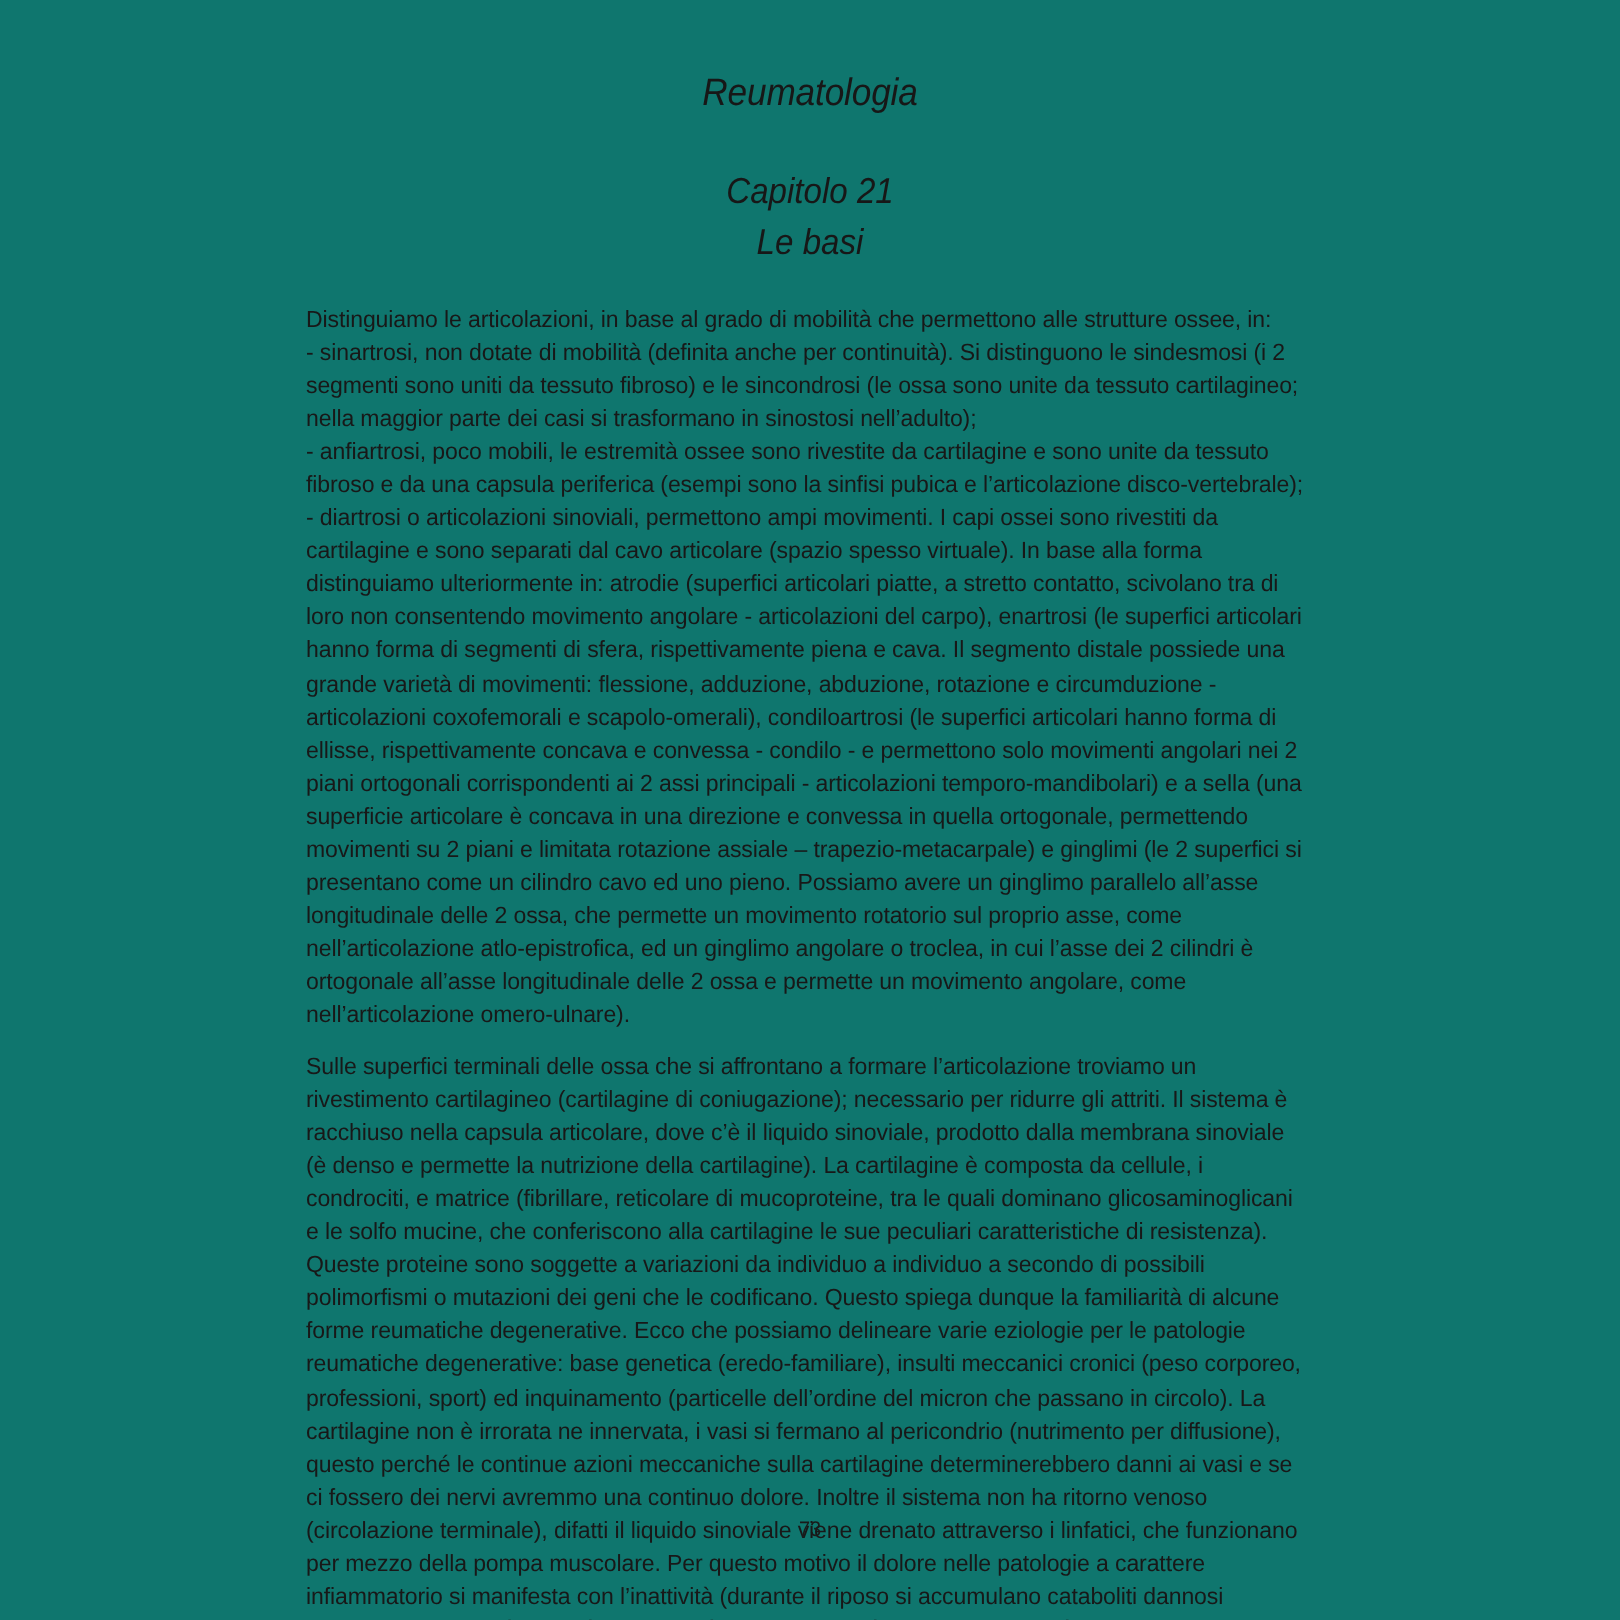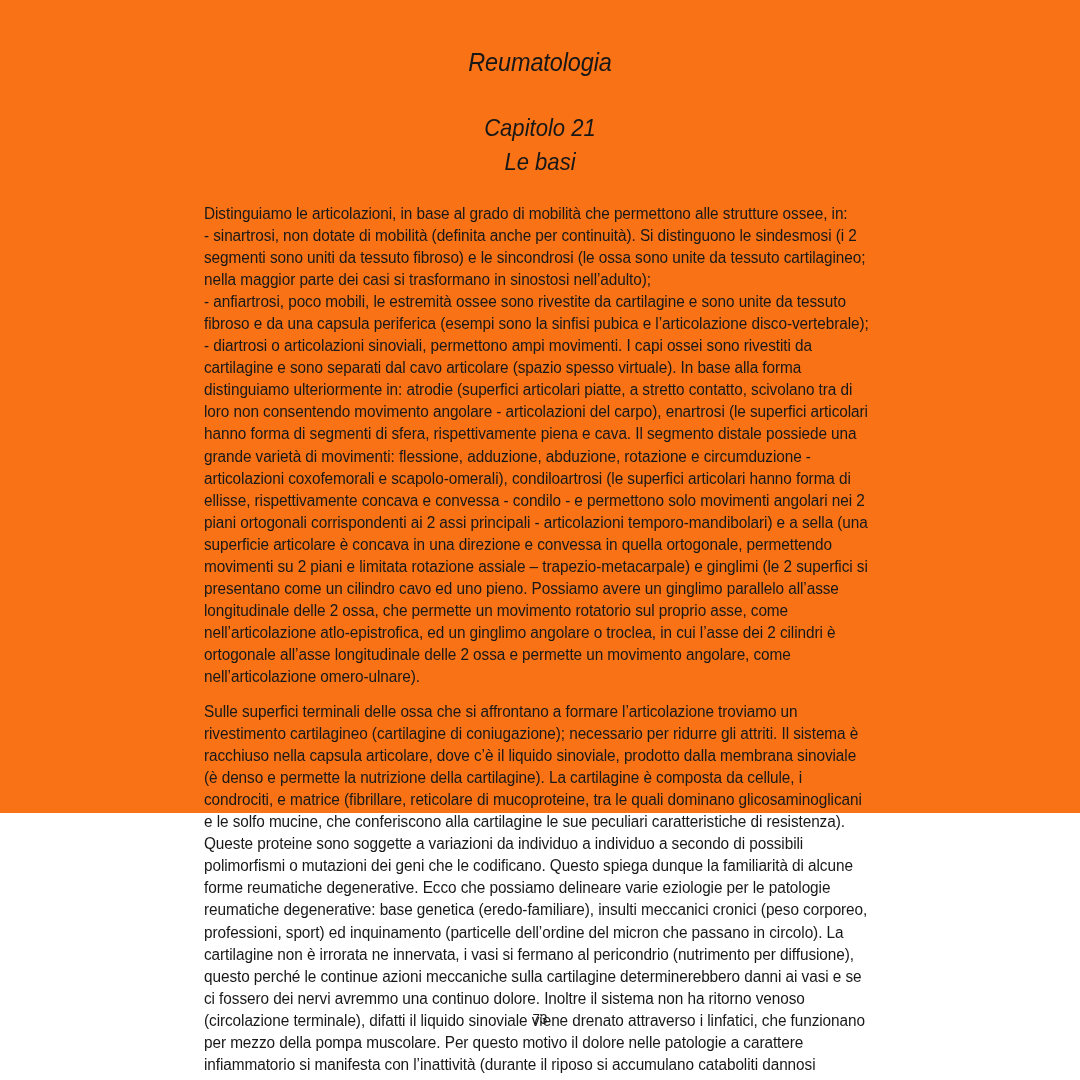--- a/index.html
+++ b/index.html
@@ -11,23 +11,23 @@
     width: 1080px;
     height: 1080px;
     background: #ffffff;
     font-family: "Liberation Sans", "DejaVu Sans", sans-serif;
     color: #1a1a1a;
     overflow: hidden;
   }
   .page {
     position: relative;
     width: 1080px;
-    height: 813px;
+    height: 1080px;
     box-sizing: border-box;
-    background: #f97316;
+    background: #0f766e;
   }
   .doc-title {
     position: absolute;
     top: 48px;
     left: 0;
     width: 1080px;
     text-align: center;
     font-style: italic;
     font-size: 25.5px;
     font-weight: 400;

